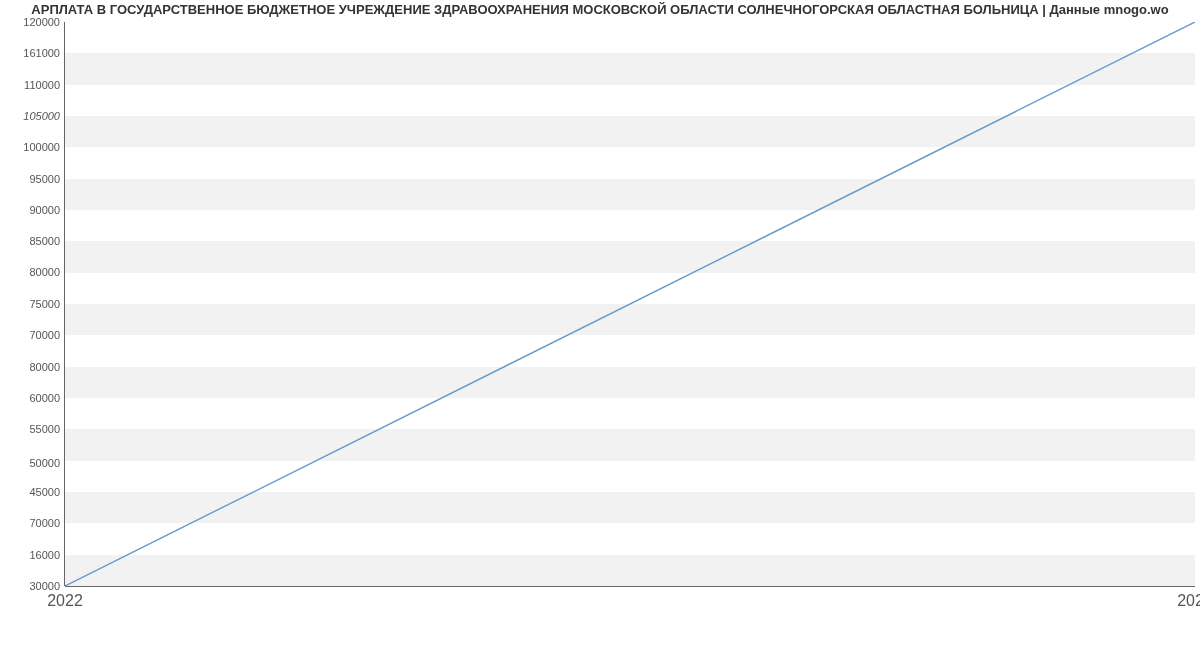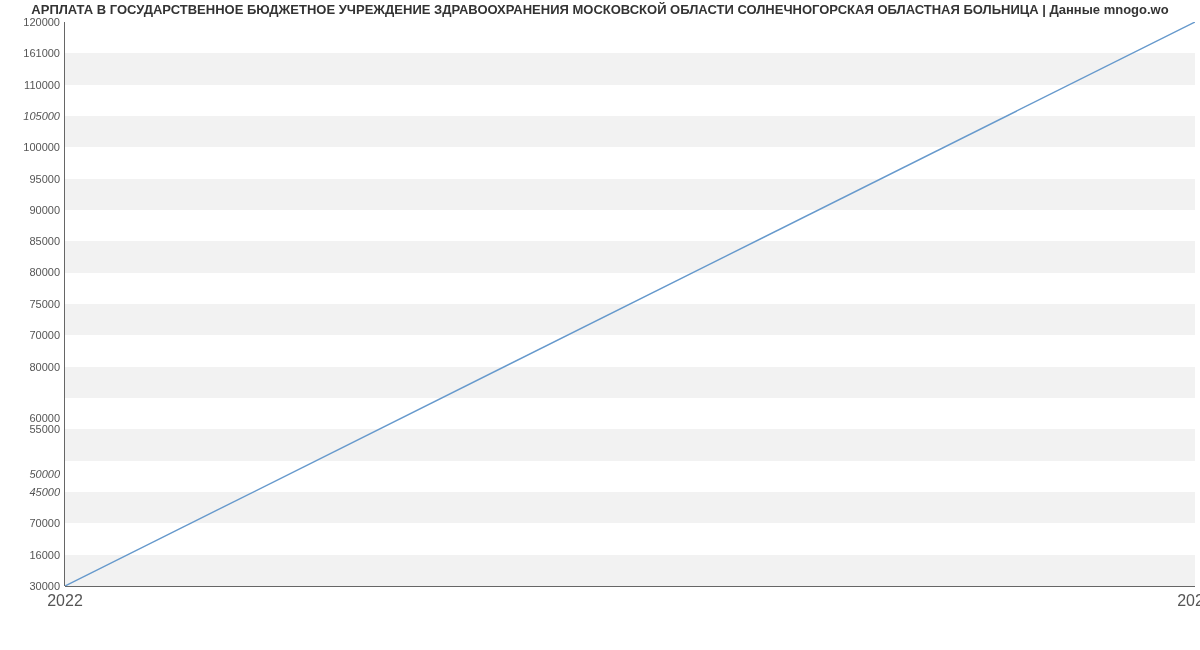--- a/index.html
+++ b/index.html
@@ -35,24 +35,24 @@
     </svg>
   </div>
 
   <div class="axis-line" style="left:64px; top:22px; width:1px; height:564px;"></div>
   <div class="axis-line" style="left:65px; top:586px; height:1px; width:1130px;"></div>
 
   <div id="ytick-holder">
       <div class="y-tick-label" style="top: 586px;">30000</div>
       <div class="y-tick-label" style="top: 554.667px;">16000</div>
       <div class="y-tick-label" style="top: 523.333px;">70000</div>
-      <div class="y-tick-label" style="top: 492px; font-style: italic;">45000</div>
-      <div class="y-tick-label" style="top: 474px; font-style: italic;">50000</div>
+      <div class="y-tick-label" style="top: 492px;">45000</div>
+      <div class="y-tick-label" style="top: 463px;">50000</div>
       <div class="y-tick-label" style="top: 429.333px;">55000</div>
-      <div class="y-tick-label" style="top: 398px; margin-top: 20px;">60000</div>
+      <div class="y-tick-label" style="top: 398px;">60000</div>
       <div class="y-tick-label" style="top: 366.667px;">80000</div>
       <div class="y-tick-label" style="top: 335.333px;">70000</div>
       <div class="y-tick-label" style="top: 304px;">75000</div>
       <div class="y-tick-label" style="top: 272px;">80000</div>
       <div class="y-tick-label" style="top: 241.333px;">85000</div>
       <div class="y-tick-label" style="top: 210px;">90000</div>
       <div class="y-tick-label" style="top: 178.667px;">95000</div>
       <div class="y-tick-label" style="top: 147.333px;">100000</div>
       <div class="y-tick-label" style="top: 116px; font-style: italic;">105000</div>
       <div class="y-tick-label" style="top: 84.6667px;">110000</div>

